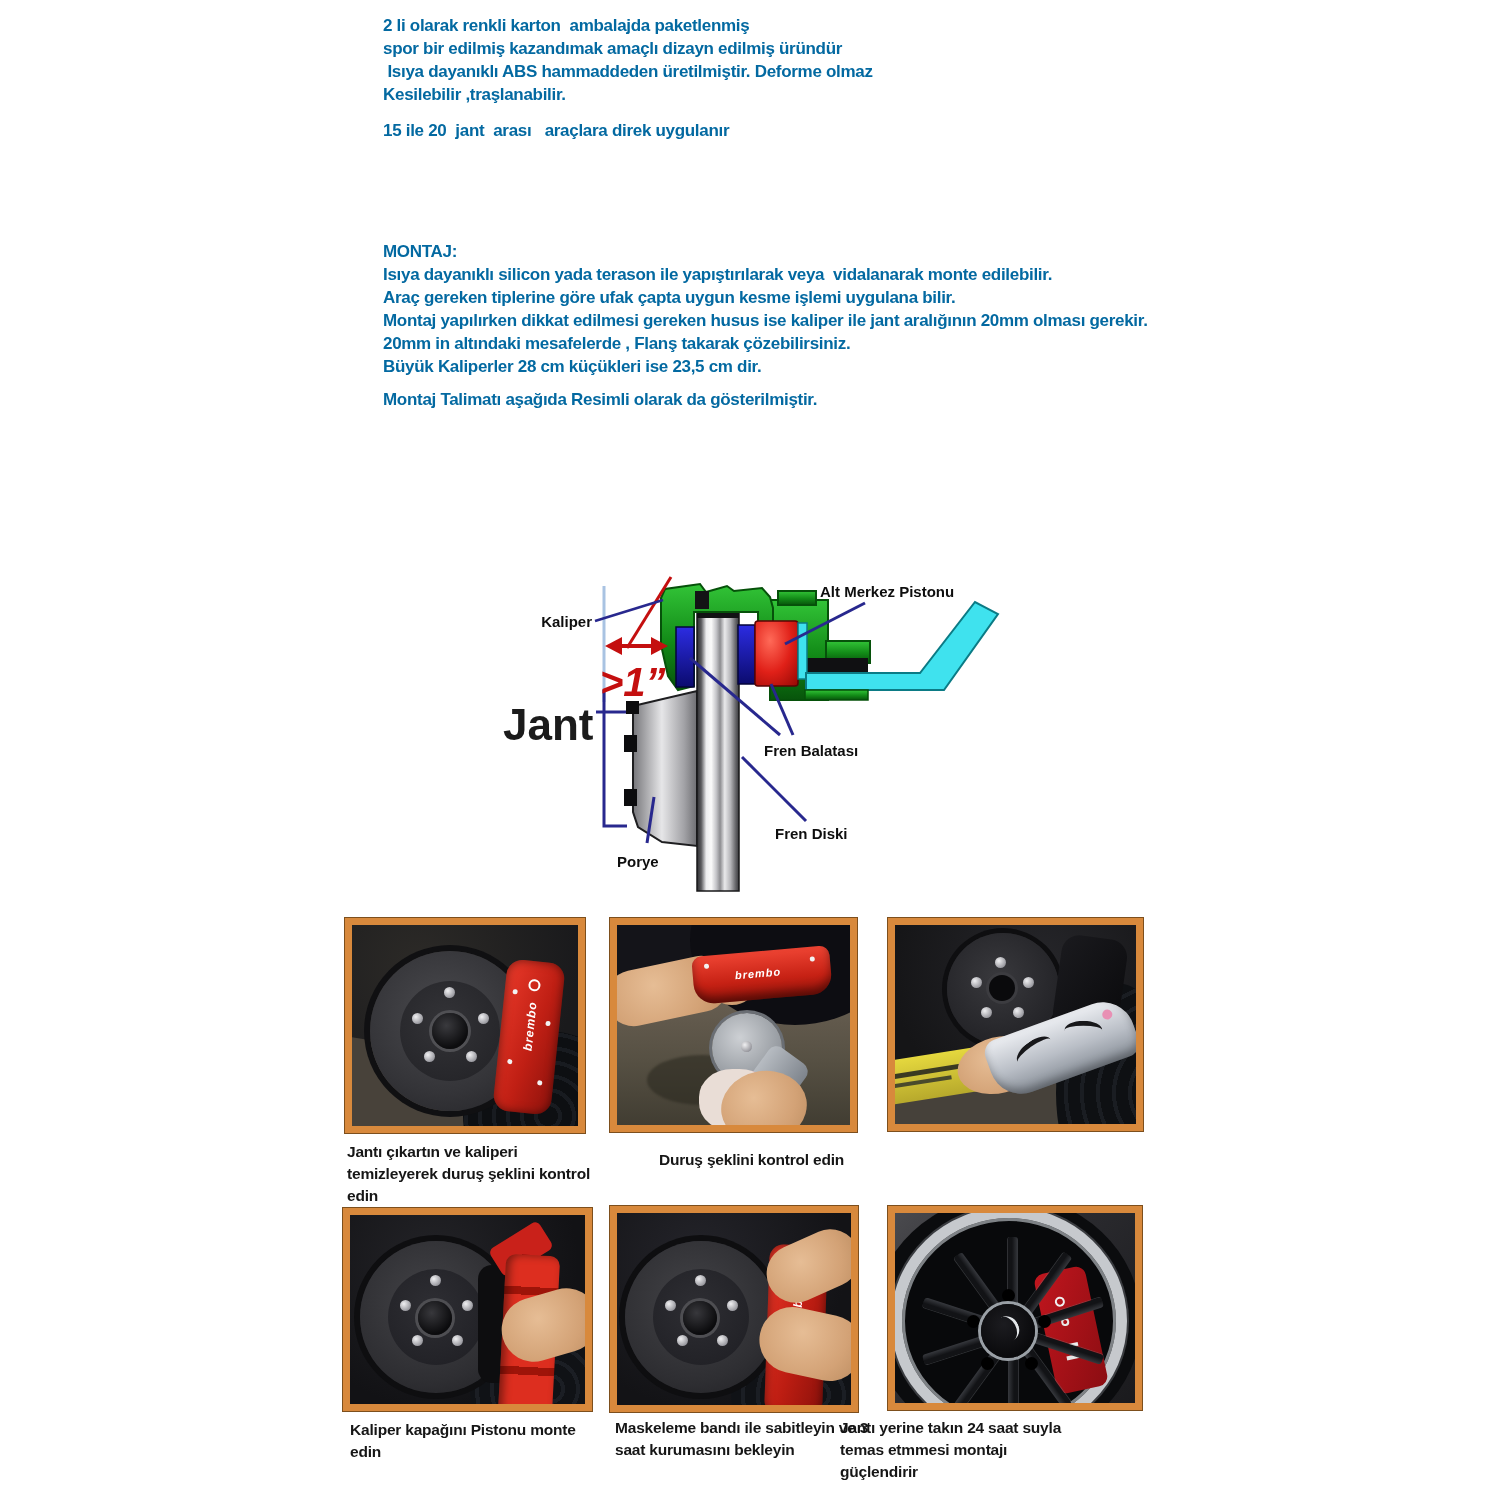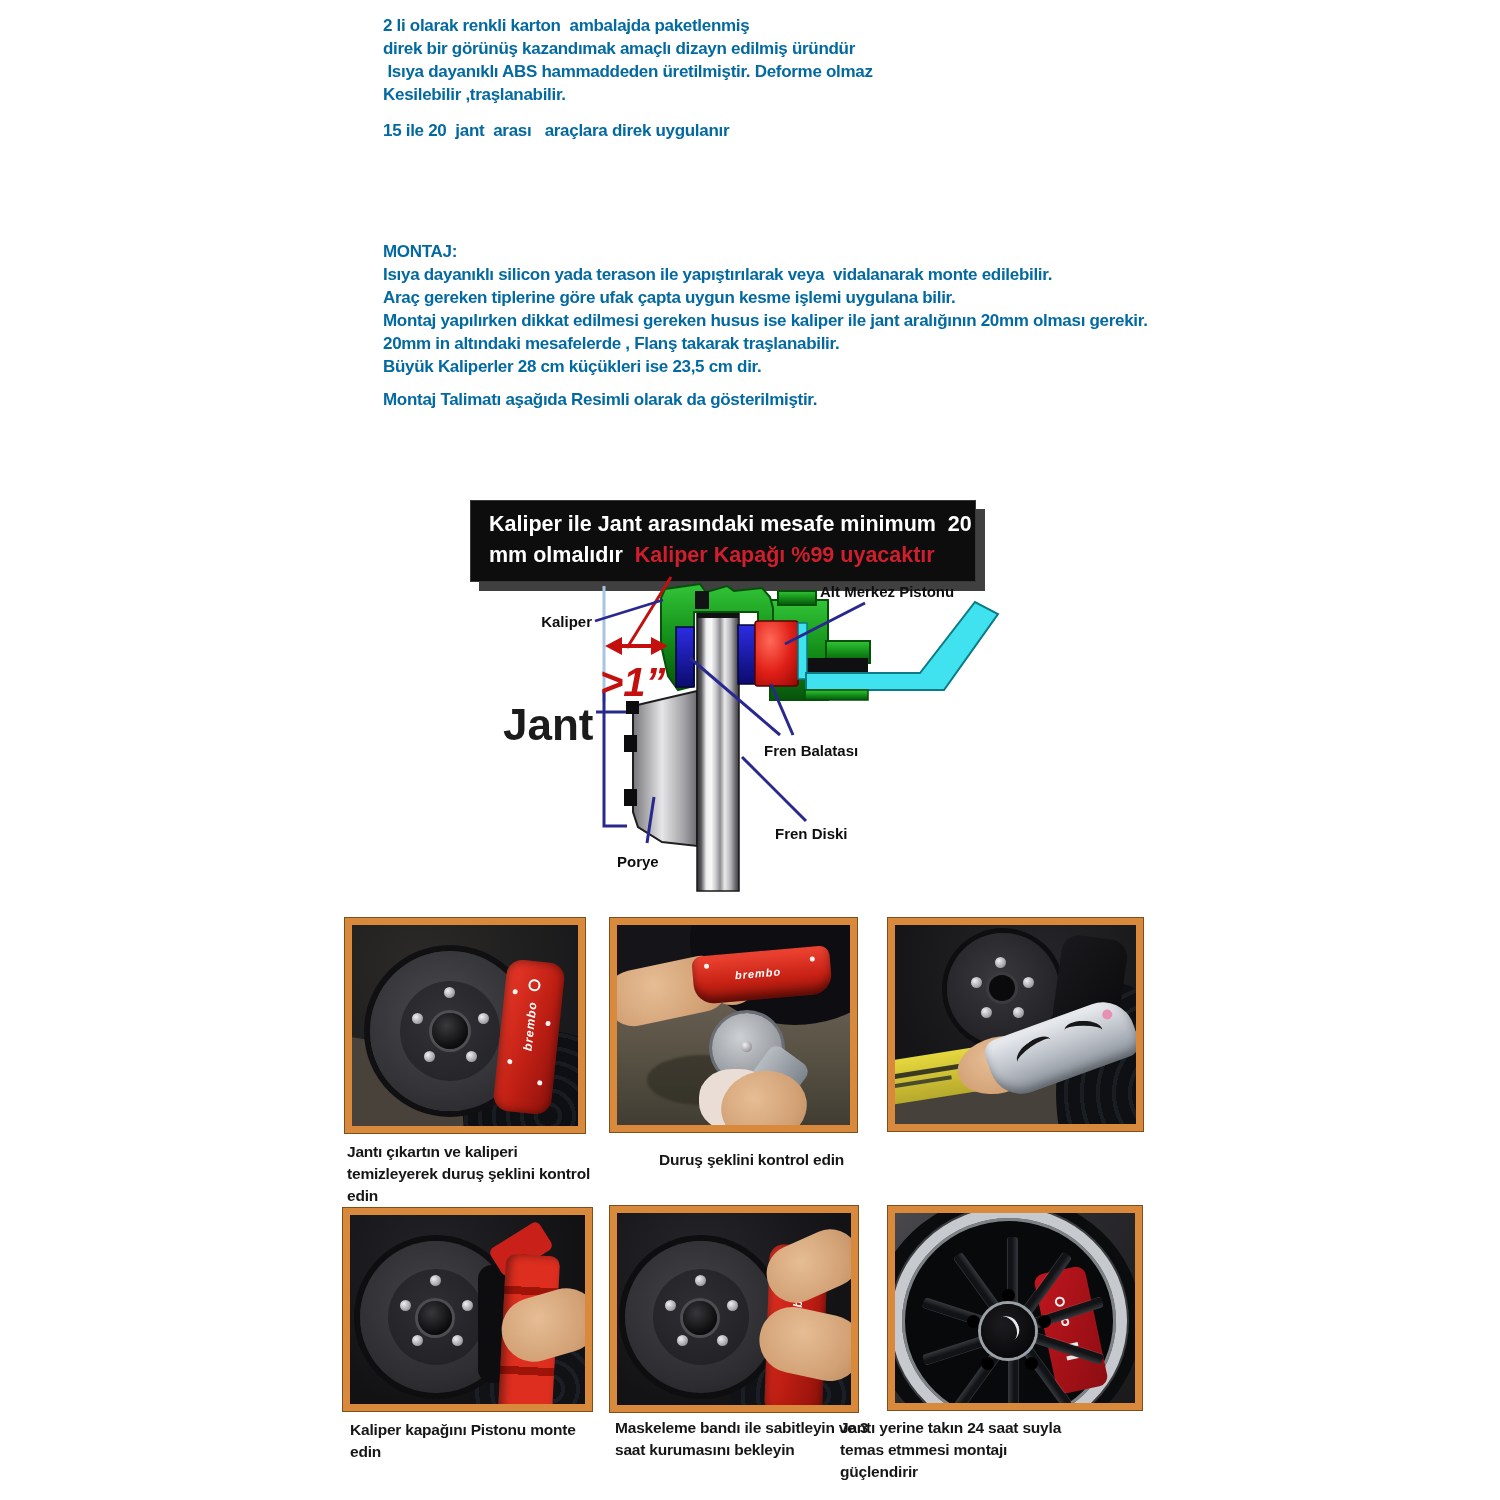--- a/index.html
+++ b/index.html
@@ -48,40 +48,36 @@
            background:linear-gradient(90deg,#36383d,#121316 60%); border-radius:3px;
            box-shadow:1px 0 0 rgba(120,124,130,0.35); }
 </style>
 </head>
 <body>
 
 <div class="page">
 
   <section class="tblock intro">
     <div class="tline">2 li olarak renkli karton  ambalajda paketlenmiş</div>
-    <div class="tline">direk bir görünüş kazandımak amaçlı dizayn edilmiş üründür</div>
+    <div class="tline">spor bir edilmiş kazandımak amaçlı dizayn edilmiş üründür</div>
     <div class="tline"> Isıya dayanıklı ABS hammaddeden üretilmiştir. Deforme olmaz</div>
     <div class="tline">Kesilebilir ,traşlanabilir.</div>
     <div class="tline app-line">15 ile 20  jant  arası   araçlara direk uygulanır</div>
   </section>
 
   <section class="tblock montaj">
     <div class="tline">MONTAJ:</div>
     <div class="tline">Isıya dayanıklı silicon yada terason ile yapıştırılarak veya  vidalanarak monte edilebilir.</div>
     <div class="tline">Araç gereken tiplerine göre ufak çapta uygun kesme işlemi uygulana bilir.</div>
     <div class="tline">Montaj yapılırken dikkat edilmesi gereken husus ise kaliper ile jant aralığının 20mm olması gerekir.</div>
-    <div class="tline">20mm in altındaki mesafelerde , Flanş takarak traşlanabilir.</div>
+    <div class="tline">20mm in altındaki mesafelerde , Flanş takarak çözebilirsiniz.</div>
     <div class="tline">Büyük Kaliperler 28 cm küçükleri ise 23,5 cm dir.</div>
     <div class="tline montaj-footer">Montaj Talimatı aşağıda Resimli olarak da gösterilmiştir.</div>
   </section>
 
-  <div class="banner">
-    <div class="banner-line">Kaliper ile Jant arasındaki mesafe minimum  20</div>
-    <div class="banner-line"><span>mm olmalıdır  </span><span class="banner-red">Kaliper Kapağı %99 uyacaktır</span></div>
-  </div>
 
   <svg class="diagram" width="570" height="340" viewBox="455 573 570 340">
     <defs>
       <linearGradient id="gGreen" x1="0" y1="0" x2="0" y2="1">
         <stop offset="0" stop-color="#32c437"></stop>
           <stop offset="0.55" stop-color="#128a17"></stop>
           <stop offset="1" stop-color="#07540b"></stop>
       </linearGradient>
       <linearGradient id="gPad" x1="0" y1="0" x2="0" y2="1">
         <stop offset="0" stop-color="#2c2ce2"></stop>

